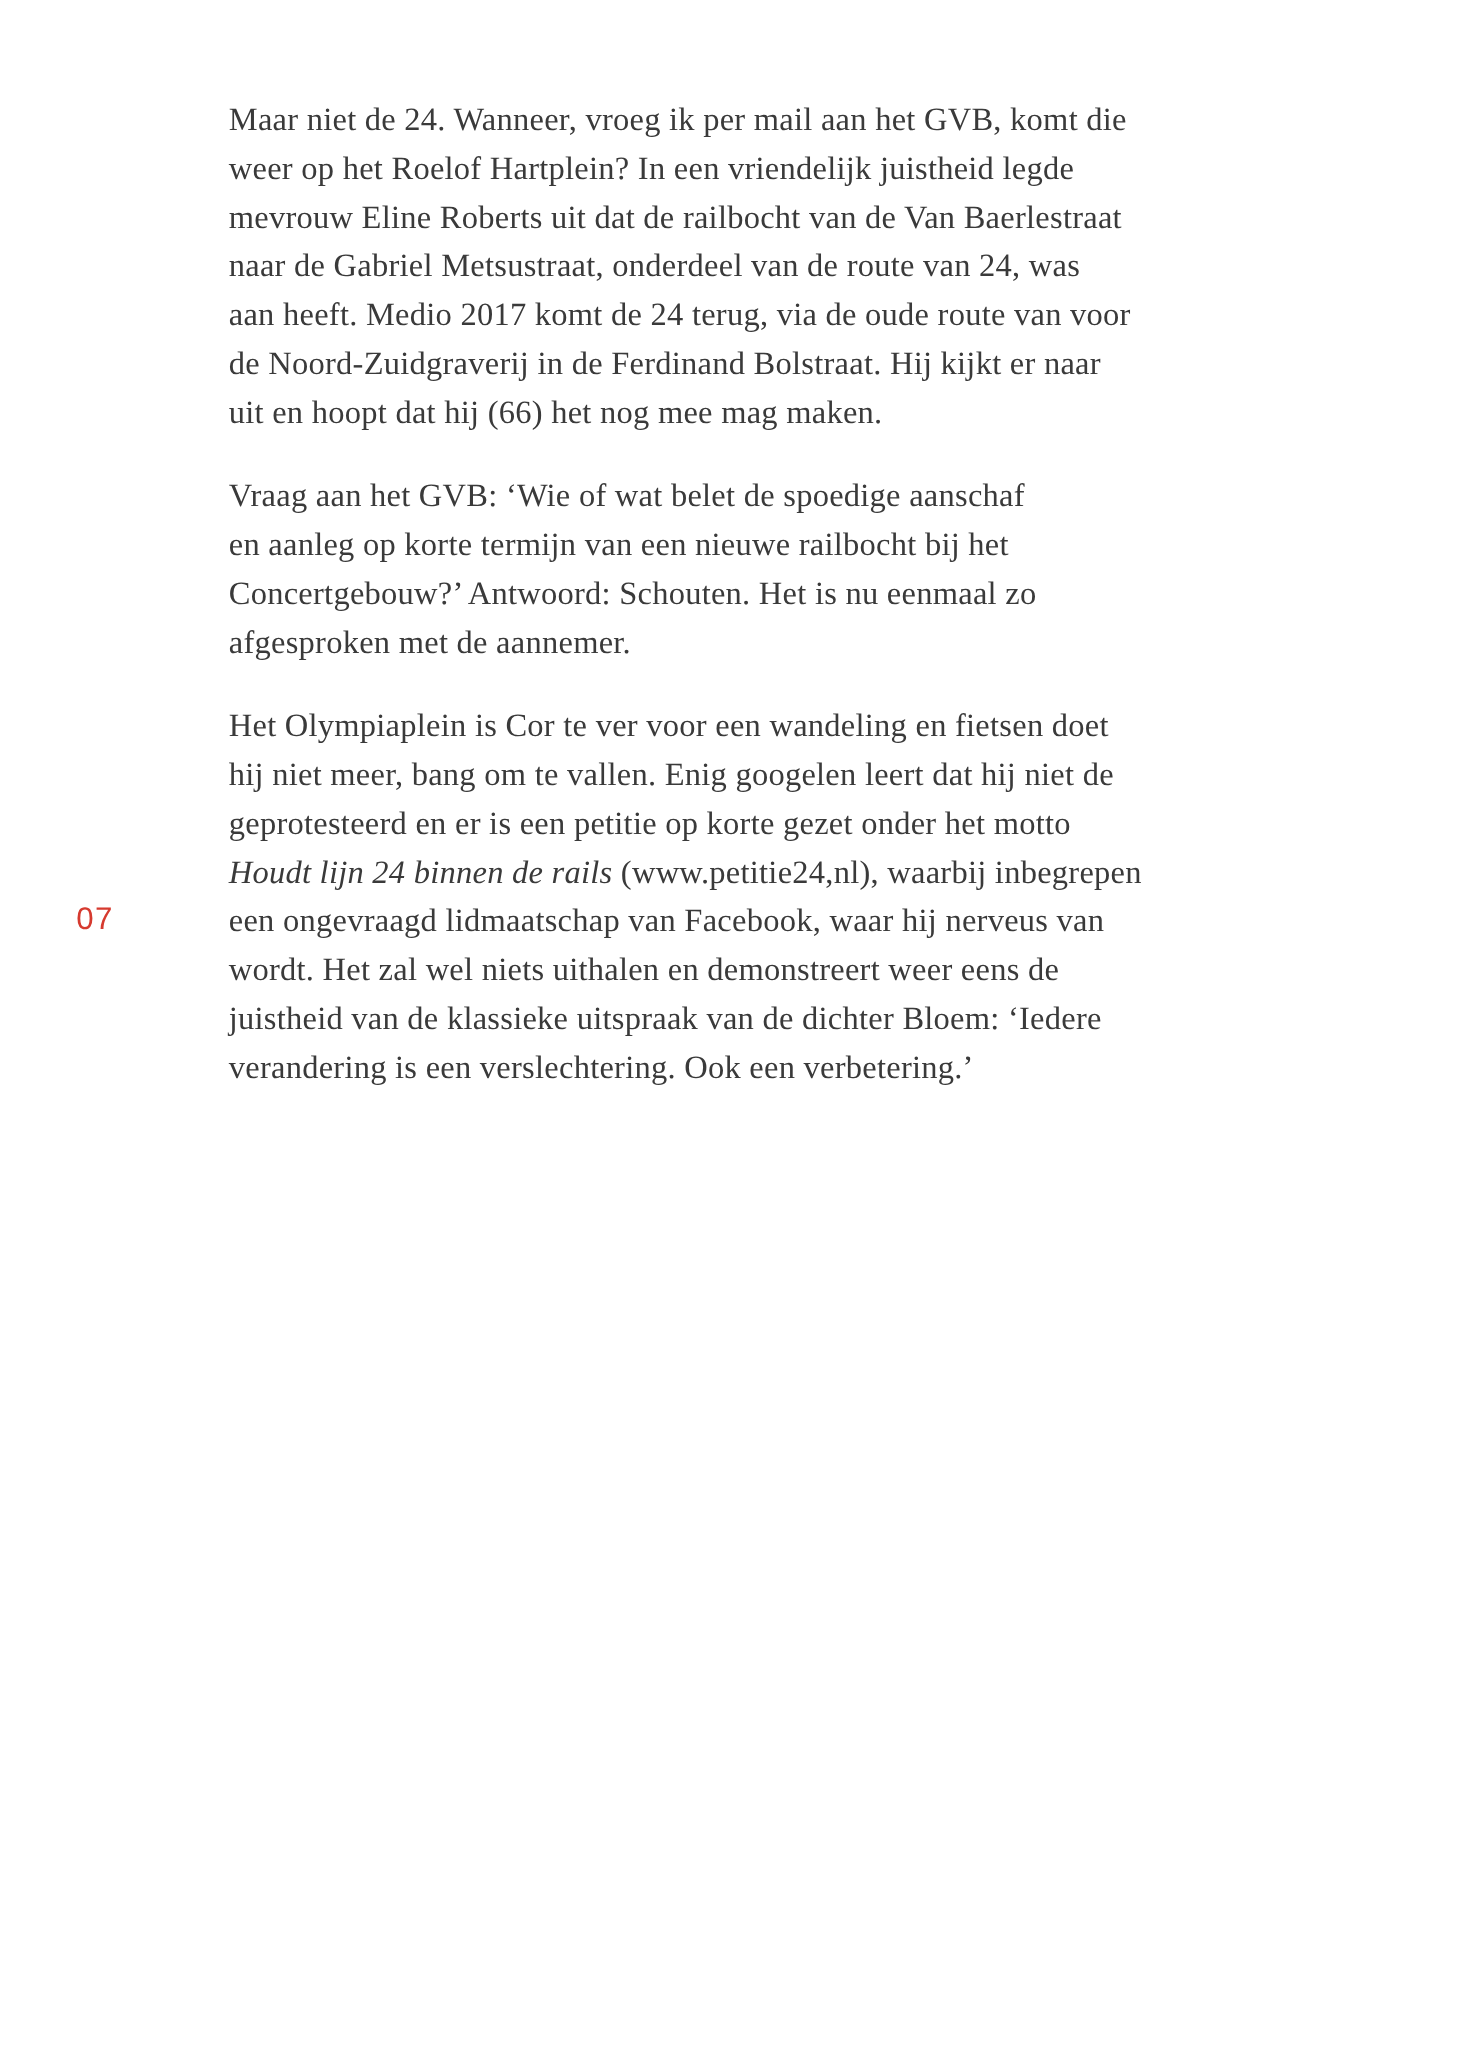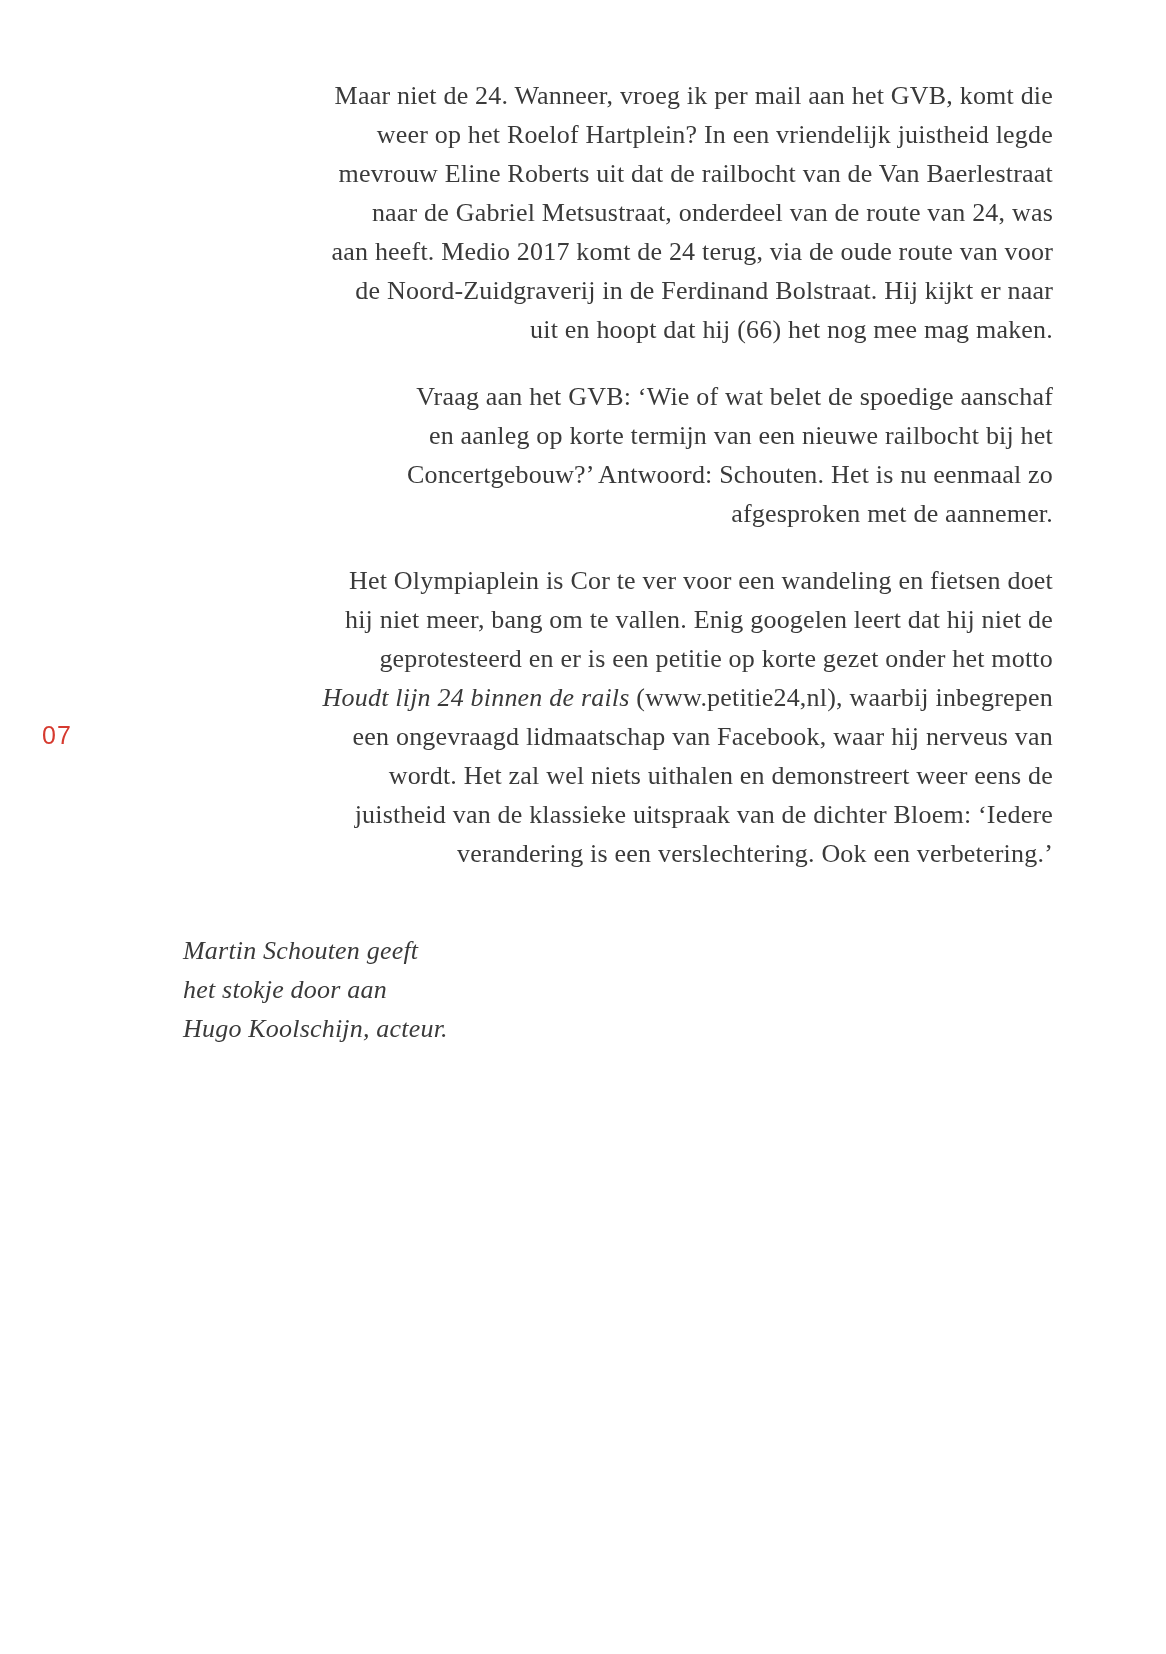--- a/index.html
+++ b/index.html
@@ -20,36 +20,36 @@
     line-height: 27px;
     letter-spacing: 1px;
     font-family: "Liberation Sans", sans-serif;
   }
   .article {
     position: absolute;
     left: 183px;
     top: 76px;
     width: 870px;
   }
-  .paragraph { margin-bottom: 28px; text-align: right; }
+  .paragraph { margin-bottom: 28px; }
   .line {
     font-size: 26px;
     line-height: 39px;
     white-space: nowrap;
     letter-spacing: 0.2px;
   }
   .it { font-style: italic; }
   .signature { margin-top: 58px; }
   .signature .line { font-style: italic; }
 </style>
 </head>
 <body>
 
 <div class="page" style="background: rgb(255, 255, 255);">
-  <div class="page-number" style="color: rgb(214, 58, 47);">07</div>
+  <div class="page-number" style="color: rgb(214, 58, 47); margin-left: 19px;">07</div>
   <div class="article" style="color: rgb(58, 58, 58);">
       <div class="paragraph">
         <div class="line"><span>Maar niet de 24. Wanneer, vroeg ik per mail aan het GVB, komt die</span></div>
         <div class="line"><span>weer op het Roelof Hartplein? In een vriendelijk juistheid legde</span></div>
         <div class="line"><span>mevrouw Eline Roberts uit dat de railbocht van de Van Baerlestraat</span></div>
         <div class="line"><span>naar de Gabriel Metsustraat, onderdeel van de route van 24, was</span></div>
         <div class="line"><span>aan heeft. Medio 2017 komt de 24 terug, via de oude route van voor</span></div>
         <div class="line"><span>de Noord-Zuidgraverij in de Ferdinand Bolstraat. Hij kijkt er naar</span></div>
         <div class="line"><span>uit en hoopt dat hij (66) het nog mee mag maken.</span></div>
       </div>
@@ -62,19 +62,14 @@
       <div class="paragraph">
         <div class="line"><span>Het Olympiaplein is Cor te ver voor een wandeling en fietsen doet</span></div>
         <div class="line"><span>hij niet meer, bang om te vallen. Enig googelen leert dat hij niet de</span></div>
         <div class="line"><span>geprotesteerd en er is een petitie op korte gezet onder het motto</span></div>
         <div class="line"><span class="it">Houdt lijn 24 binnen de rails</span><span> (www.petitie24,nl), waarbij inbegrepen</span></div>
         <div class="line"><span>een ongevraagd lidmaatschap van Facebook, waar hij nerveus van</span></div>
         <div class="line"><span>wordt. Het zal wel niets uithalen en demonstreert weer eens de</span></div>
         <div class="line"><span>juistheid van de klassieke uitspraak van de dichter Bloem: ‘Iedere</span></div>
         <div class="line"><span>verandering is een verslechtering. Ook een verbetering.’</span></div>
       </div>
-      <div class="signature">
-        <div class="line"><span>Martin Schouten geeft</span></div>
-        <div class="line"><span>het stokje door aan</span></div>
-        <div class="line"><span>Hugo Koolschijn, acteur.</span></div>
-      </div>
     </div>
 </div>
 
 </body></html>

